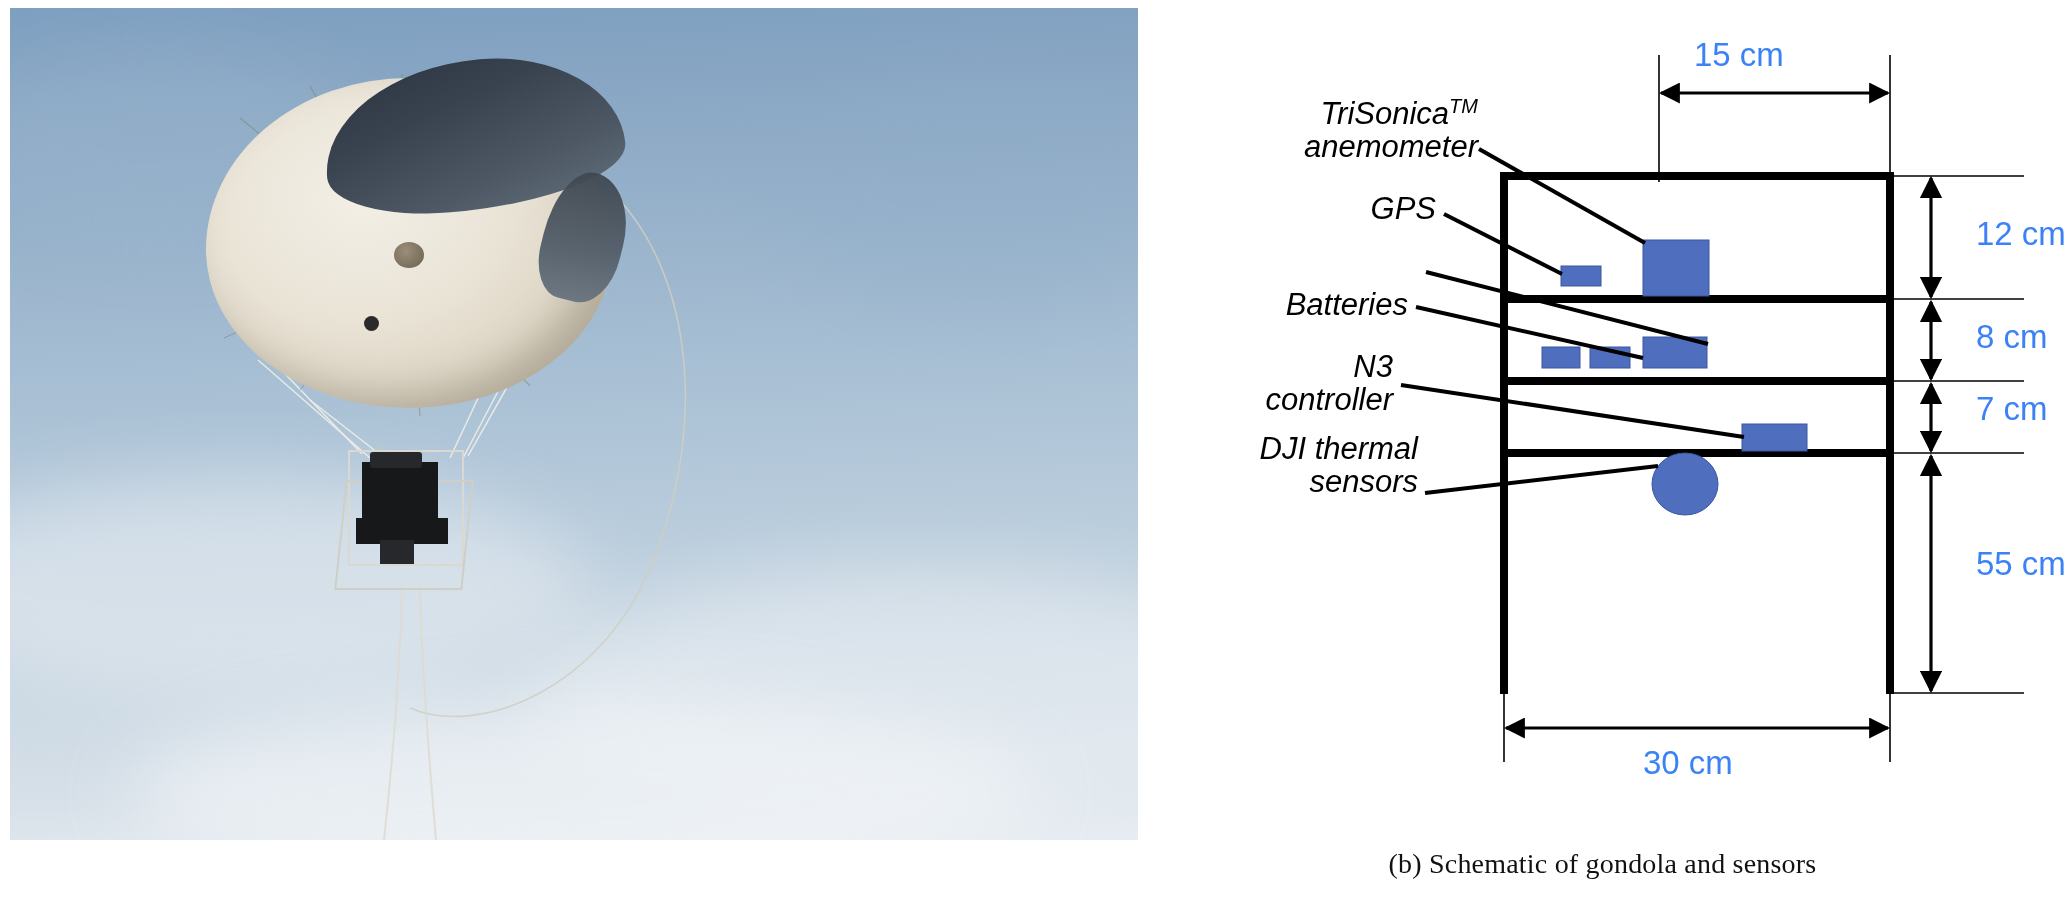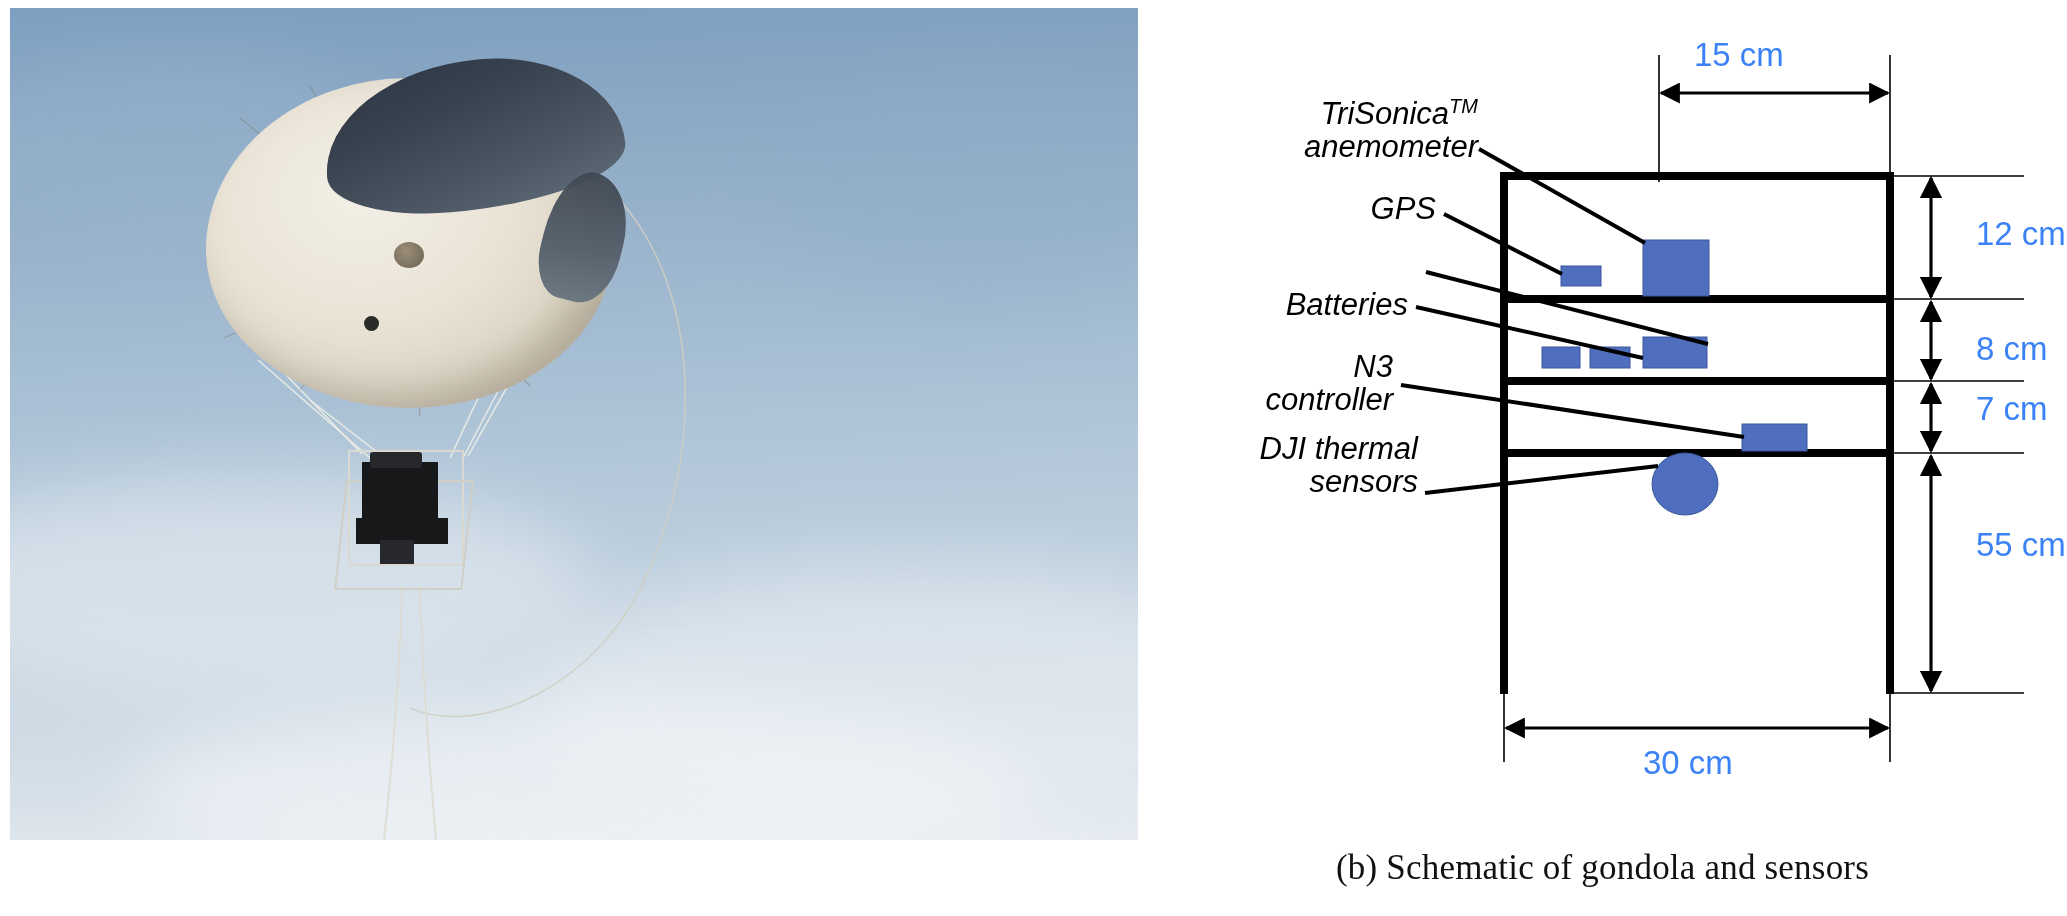--- a/index.html
+++ b/index.html
@@ -42,21 +42,21 @@
   #gondola .blk{position:absolute;background:#17181a;}
   #gondola .blk2{position:absolute;background:#26282b;}
 
   #caption-a{position:absolute;left:0;top:848px;width:1128px;text-align:center;
      font-family:"Liberation Serif",serif;font-size:27px;color:#111;letter-spacing:.2px;}
 
   
   #panel-b{position:absolute;left:1138px;top:0px;width:929px;height:916px;}
   #schematic{position:absolute;left:0;top:0;width:929px;height:830px;}
   #caption-b{position:absolute;left:0;top:848px;width:929px;text-align:center;
-     font-family:"Liberation Serif",serif;font-size:35px;color:#111;letter-spacing:.2px;}
+     font-family:"Liberation Serif",serif;font-size:28px;color:#111;letter-spacing:.2px;}
 
   .lbl{position:absolute;font-family:"Liberation Sans",sans-serif;font-size:31px;color:#000;
        line-height:1.07;text-align:right;white-space:pre-line;font-style:italic;}
   .dim{position:absolute;font-family:"Liberation Sans",sans-serif;font-size:33px;color:#3b82f6;white-space:nowrap;}
   .tm{font-size:20px;vertical-align:super;}
 </style>
 </head>
 <body>
 
 <div class="figure-row">
@@ -186,22 +186,22 @@
 
 
       <div class="lbl" style="left:-140px;top:288px;width:410px;">Batteries</div>
 
       <div class="lbl" style="left:-140px;top:350px;width:395px;"><span>N3</span><br><span>controller</span></div>
 
       <div class="lbl" style="left:-140px;top:432px;width:420px;"><span>DJI thermal</span><br><span>sensors</span></div>
 
       <div class="dim" style="left:556px;top:36px;">15 cm</div>
       <div class="dim" style="left:838px;top:215px;">12 cm</div>
-      <div class="dim" style="left:838px;top:330px;text-align:right;">8 cm</div>
+      <div class="dim" style="left:838px;top:318px;text-align:right;">8 cm</div>
       <div class="dim" style="left:838px;top:390px;">7 cm</div>
-      <div class="dim" style="left:838px;top:526px;">55 cm</div>
+      <div class="dim" style="left:838px;top:545px;">55 cm</div>
       <div class="dim" style="left:505px;top:744px;">30 cm</div>
 
     </div>
     <div id="caption-b">(b) Schematic of gondola and sensors</div>
   </div>
 
 </div>
 
 </body></html>

